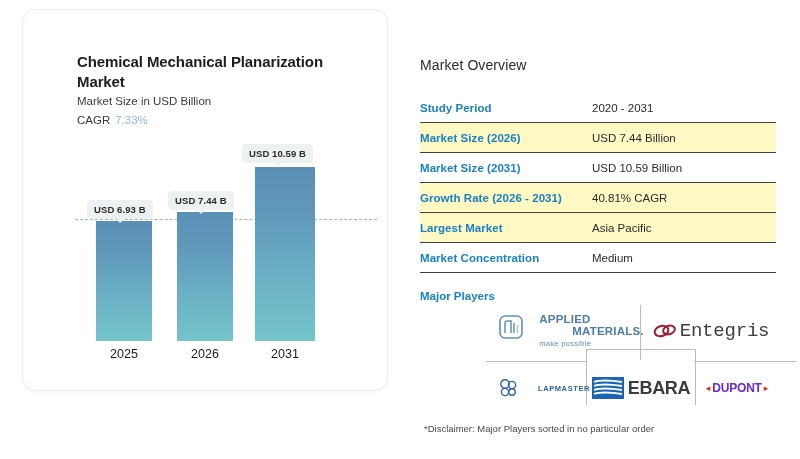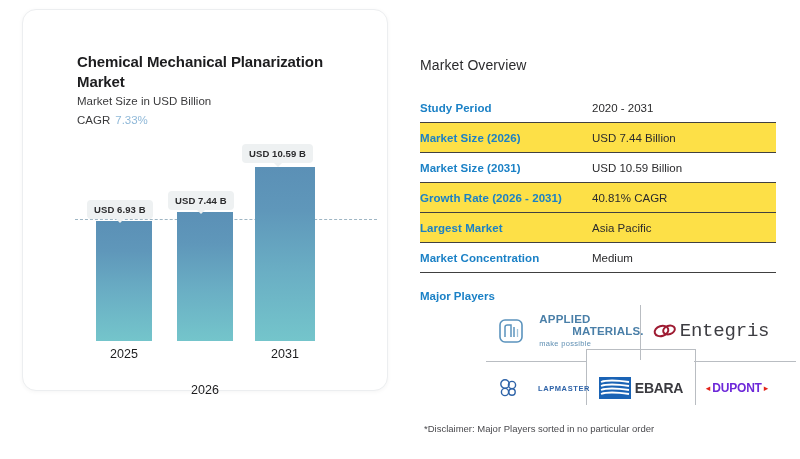--- a/index.html
+++ b/index.html
@@ -115,21 +115,21 @@
 
   .x-tick {
     position: absolute;
     top: 337px;
     font-size: 12.5px;
     color: #1d1d1f;
     text-align: center;
     width: 60px;
   }
   .tick-2025 { left: 71px; }
-  .tick-2026 { left: 152px; margin-top: 36px; }
+  .tick-2026 { left: 152px; }
   .tick-2031 { left: 232px; }
 
   .source-row {
     position: absolute;
     left: 0;
     top: 362px;
     width: 366px;
     height: 20px;
   }
   .source-text {
@@ -177,21 +177,21 @@
     width: 172px;
     font-size: 11.5px;
     font-weight: bold;
     color: #1b81c6;
     letter-spacing: 0.05px;
   }
   .ov-value {
     font-size: 11.5px;
     color: #2b2b2d;
   }
-  .row-alt { background: #fde047; }
+  .row-alt { background: #fef9c3; }
 
   .players-title {
     margin-top: 17px;
     font-size: 11.5px;
     font-weight: bold;
     color: #1b81c6;
   }
 
   
   .logo-grid {
@@ -223,34 +223,34 @@
   .disclaimer {
     position: absolute;
     left: 424px;
     top: 423px;
     font-size: 9.5px;
     color: #4a4a4e;
     white-space: nowrap;
   }
 
   
-  .am-wrap { display:flex; align-items:center; gap:15px; }
+  .am-wrap { display:flex; align-items:flex-start; gap:15px; }
   .am-text { line-height:1.0; }
   .am-l1 { font-size:11.5px; font-weight:bold; color:#4a7fa8; letter-spacing:0.2px; }
   .am-l2 { font-size:11.5px; font-weight:bold; color:#4a7fa8; letter-spacing:0.2px;padding-left:33px; }
   .am-l3 { font-size:7.5px; color:#5f8fb3; margin-top:3px; letter-spacing:0.3px; }
 
   .ent-wrap { display:flex; align-items:center; gap:3px; }
   .ent-text { font-family:Liberation Mono, monospace; font-size:19px; color:#3d3d42; letter-spacing:-0.2px; }
 
   .lap-wrap { display:flex; align-items:center; gap:18px; }
   .lap-text { font-size:7.5px; font-weight:bold; color:#2e63a8; letter-spacing:0.6px; }
 
   .eb-wrap { display:flex; align-items:center; gap:4px; }
-  .eb-text { font-size:14px; font-weight:bold; color:#3a3a3f; letter-spacing:-0.3px; font-family:"Liberation Sans", sans-serif; }
+  .eb-text { font-size:18px; font-weight:bold; color:#3a3a3f; letter-spacing:-0.3px; font-family:"Liberation Sans", sans-serif; }
 
   .dp-wrap { display:flex; align-items:center; gap:2px; }
   .dp-text { font-size:12px; font-weight:bold; color:#6d28d9; letter-spacing:-0.2px; }
   .dp-arrow { color:#e2231a; font-size:9px; }
 </style>
 </head>
 <body>
 
 <div id="root">
 

